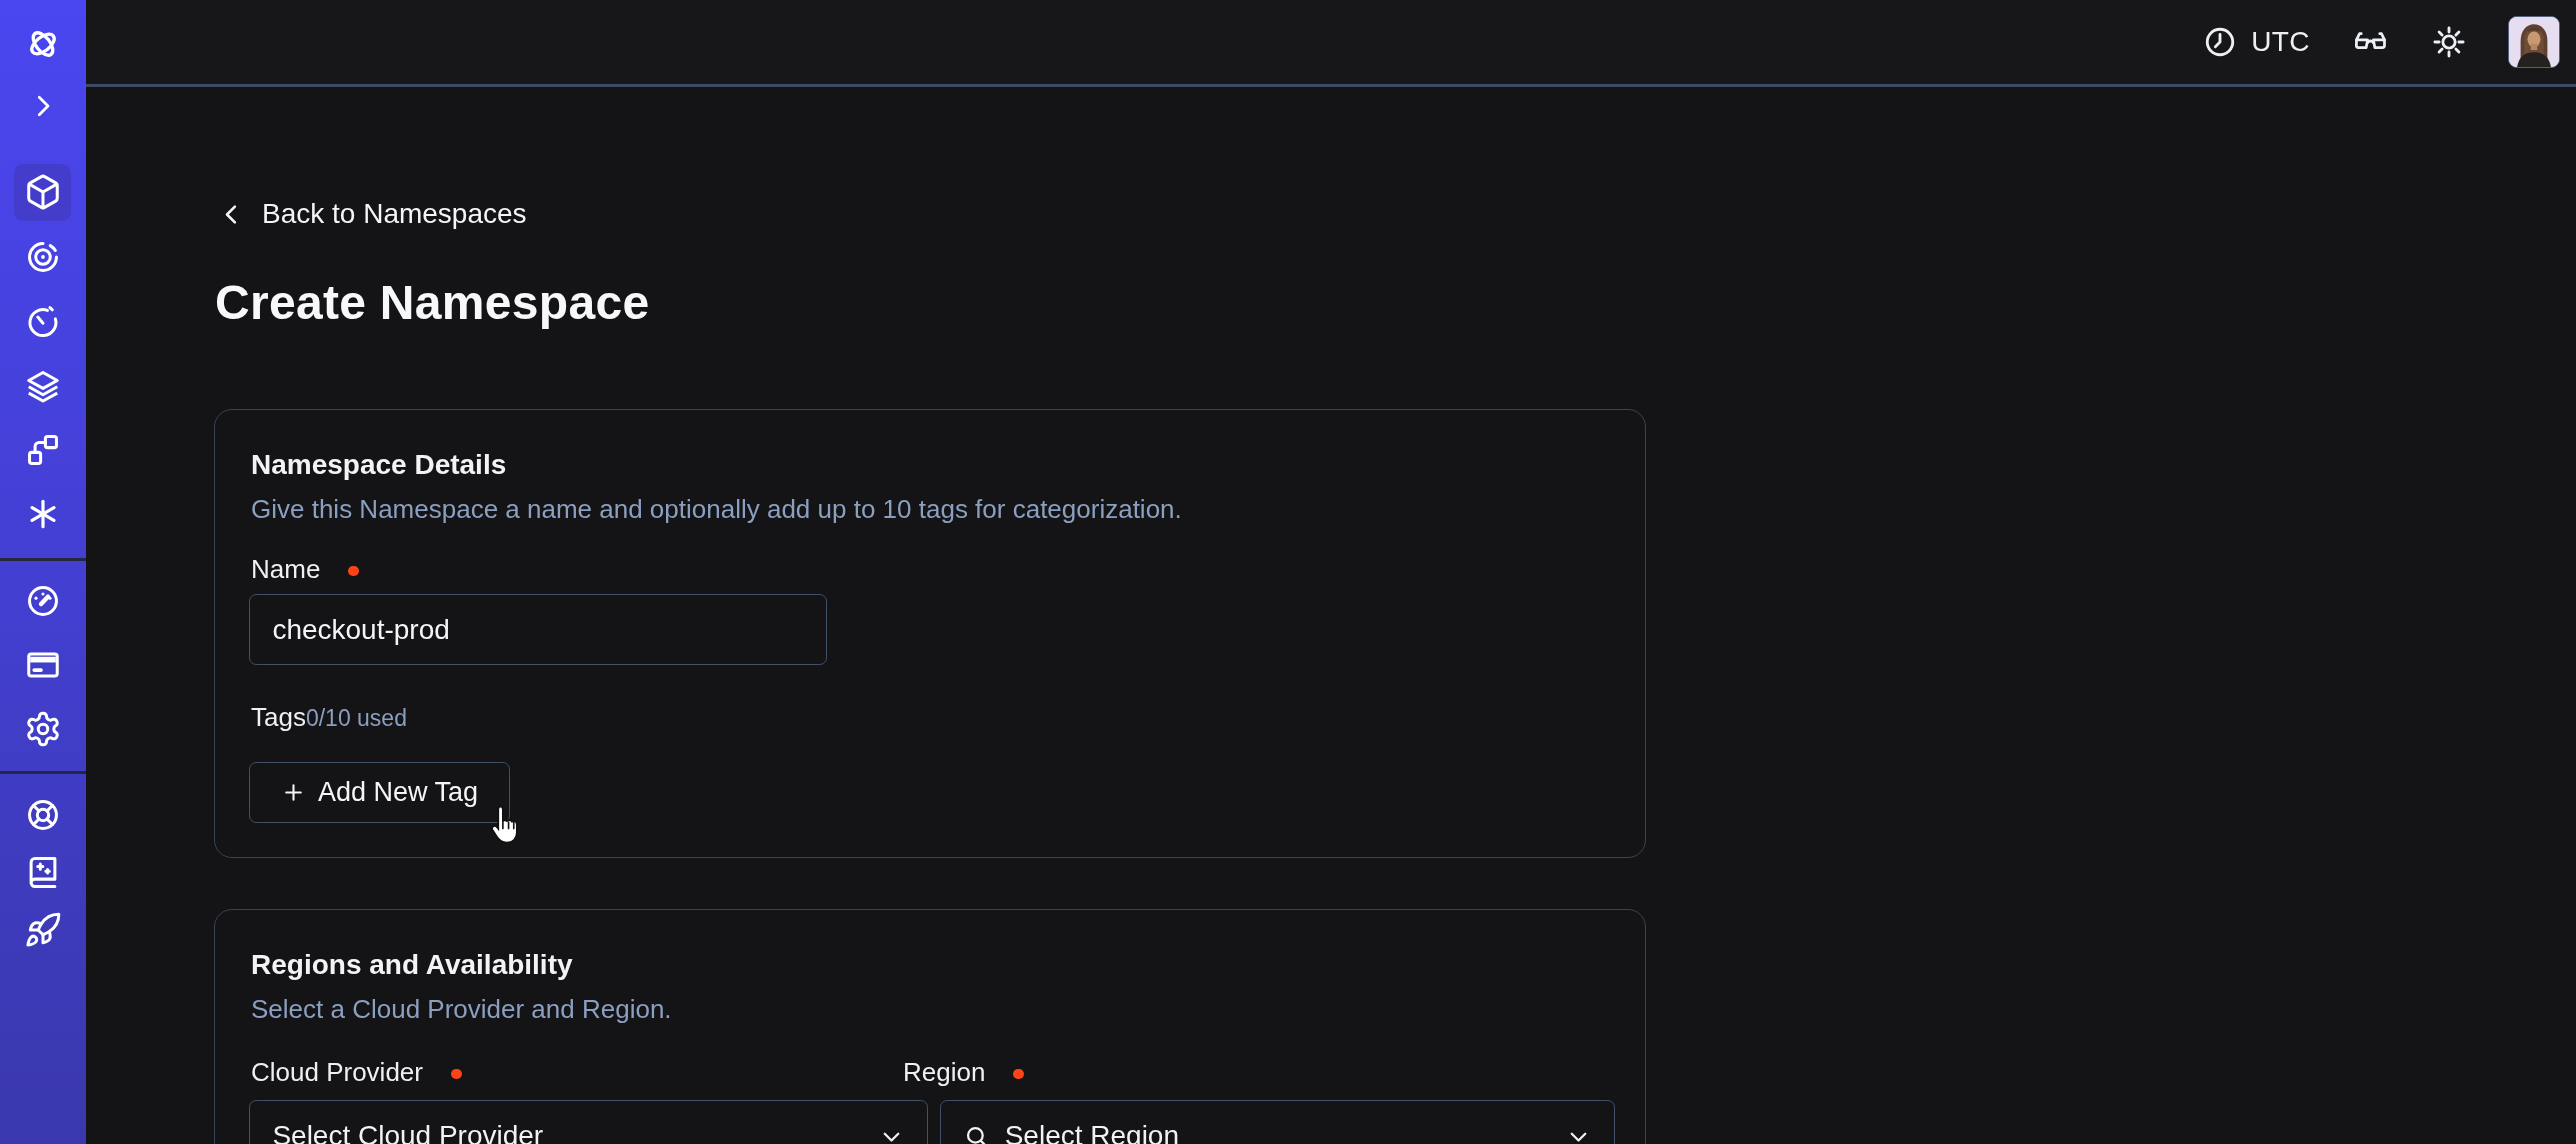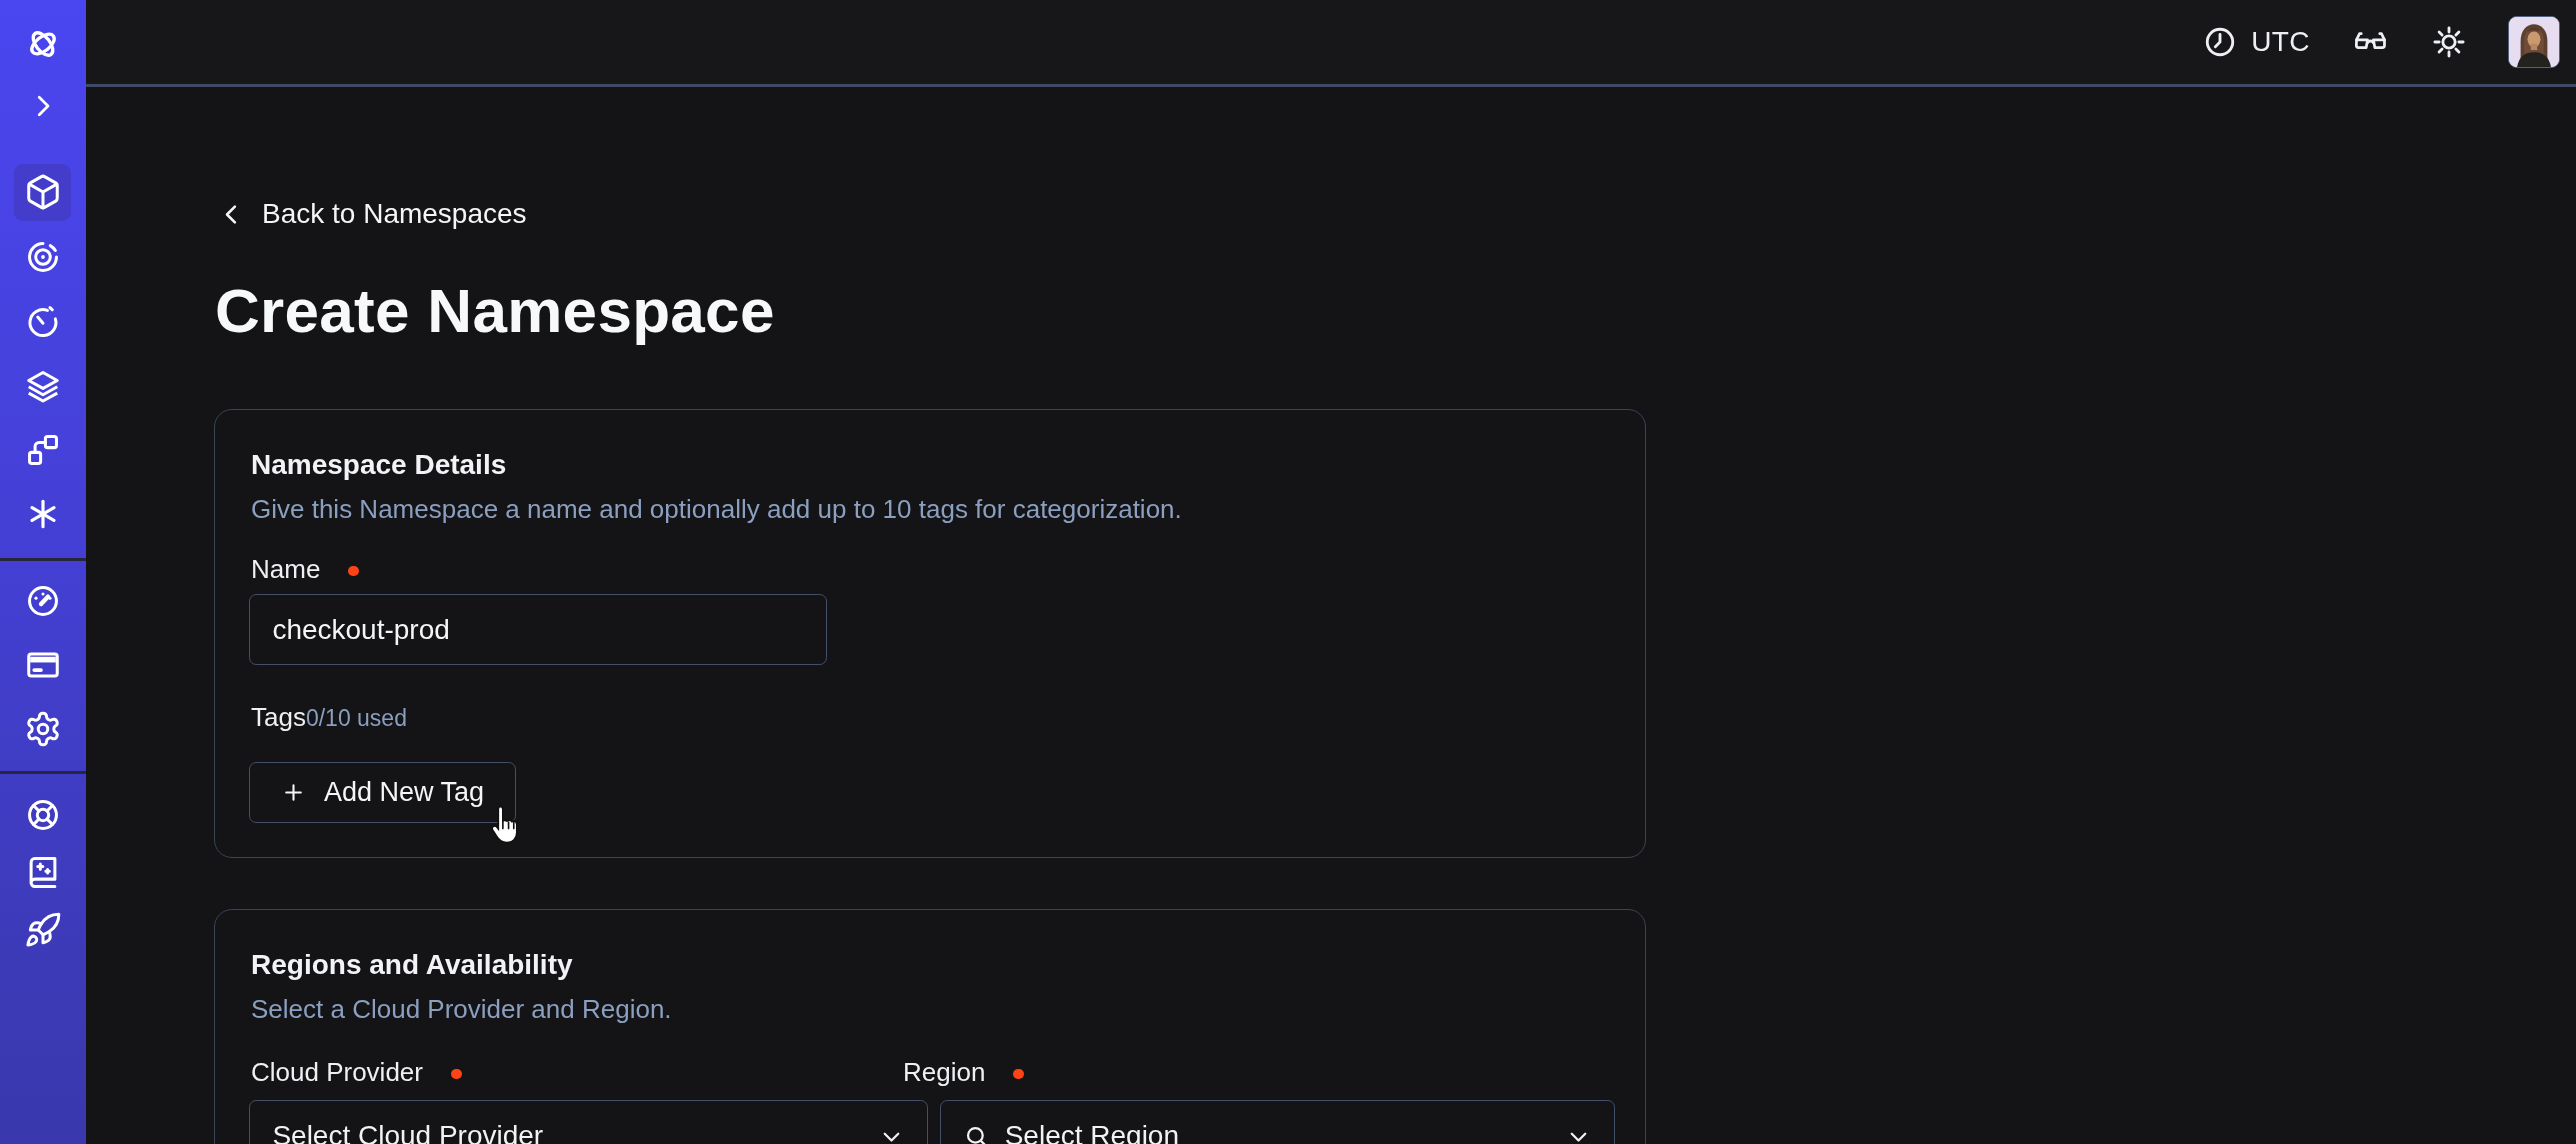--- a/index.html
+++ b/index.html
@@ -27,40 +27,40 @@
   .tb-btn{display:flex;align-items:center;gap:13.4px;color:#eceff4;cursor:pointer}
   .tb-btn svg{width:36px;height:36px;display:block}
   .tz-label{font-size:28px;font-weight:500;letter-spacing:0.4px}
   .avatar{width:52px;height:52px;border-radius:9px;border:1.8px solid #51617f;overflow:hidden;cursor:pointer;background:#e6def0}
   .avatar svg{width:100%;height:100%;display:block}
 
   
   .back{position:absolute;left:218px;top:198px;display:flex;align-items:center;gap:17px;
         font-size:28px;font-weight:500;color:var(--text);cursor:pointer}
   .back svg{width:27px;height:27px}
-  .page-title{position:absolute;left:215px;top:275px;margin:0;font-size:62px;font-weight:600;color:#f7f8fa;letter-spacing:0.3px}
+  .page-title{position:absolute;left:215px;top:275px;margin:0;font-size:48px;font-weight:600;color:#f7f8fa;letter-spacing:0.3px}
 
   .card{position:absolute;left:214px;width:1432px;border:1.8px solid var(--panel-border);border-radius:18px;background:var(--bg)}
   #card-details{top:409px;height:449px}
   #card-regions{top:909px;height:390px}
   .card-title{position:absolute;left:36px;top:39px;margin:0;font-size:28px;font-weight:600;color:#f2f3f6}
   .card-sub{position:absolute;left:36px;top:84px;margin:0;font-size:26px;font-weight:400;color:var(--muted)}
 
   .field-label{position:absolute;display:flex;align-items:center;gap:28px;font-size:26px;font-weight:500;color:#eef0f4}
   .req-dot{width:10.7px;height:10.7px;border-radius:50%;background:var(--required-dot);margin-top:2.7px}
 
   .text-input{position:absolute;left:34px;top:184px;width:578px;height:71px;background:transparent;
               border:1.8px solid var(--input-border);border-radius:7.2px;color:var(--text);
               font-size:28px;font-family:inherit;padding:0 22.4px;outline:none}
 
   .tags-row{position:absolute;left:36px;top:292px;display:flex;align-items:baseline;}
   .tags-label{font-size:26px;font-weight:500;color:#eef0f4}
   .tags-usage{font-size:23px;color:var(--muted)}
 
-  .btn-outline{position:absolute;left:34px;top:352px;height:61px;display:inline-flex;align-items:center;gap:18px;
+  .btn-outline{position:absolute;left:34px;top:352px;height:61px;display:inline-flex;align-items:center;gap:12px;
                padding:0 31px;background:transparent;border:1.8px solid var(--input-border);border-radius:7.2px;
                color:var(--text);font-size:27px;font-family:inherit;cursor:pointer}
   .btn-outline svg{width:25px;height:25px}
 
   .select{position:absolute;top:190px;height:72px;border:1.8px solid var(--input-border);border-radius:7.2px;
           display:flex;align-items:center;gap:14.3px;padding:0 22.4px;font-size:28px;color:#f0f2f5;cursor:pointer;background:transparent}
   .select .grow{flex:1}
   .select svg{width:27px;height:27px;flex:none}
   #provider-select{left:34px;width:679px}
   #region-select{left:725px;width:675px}

